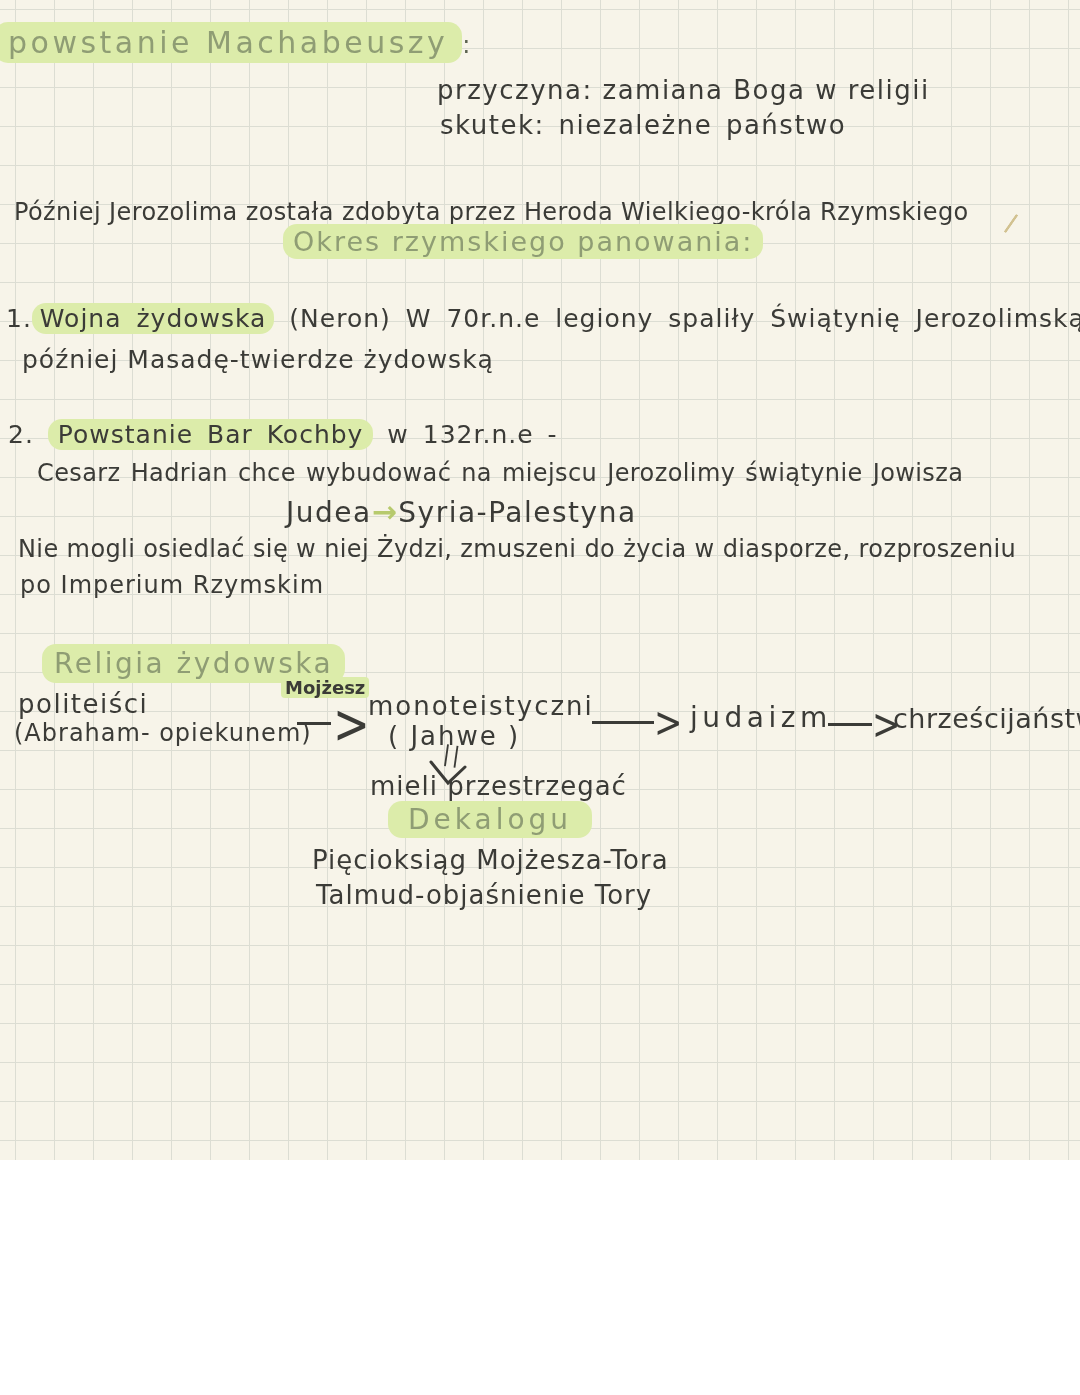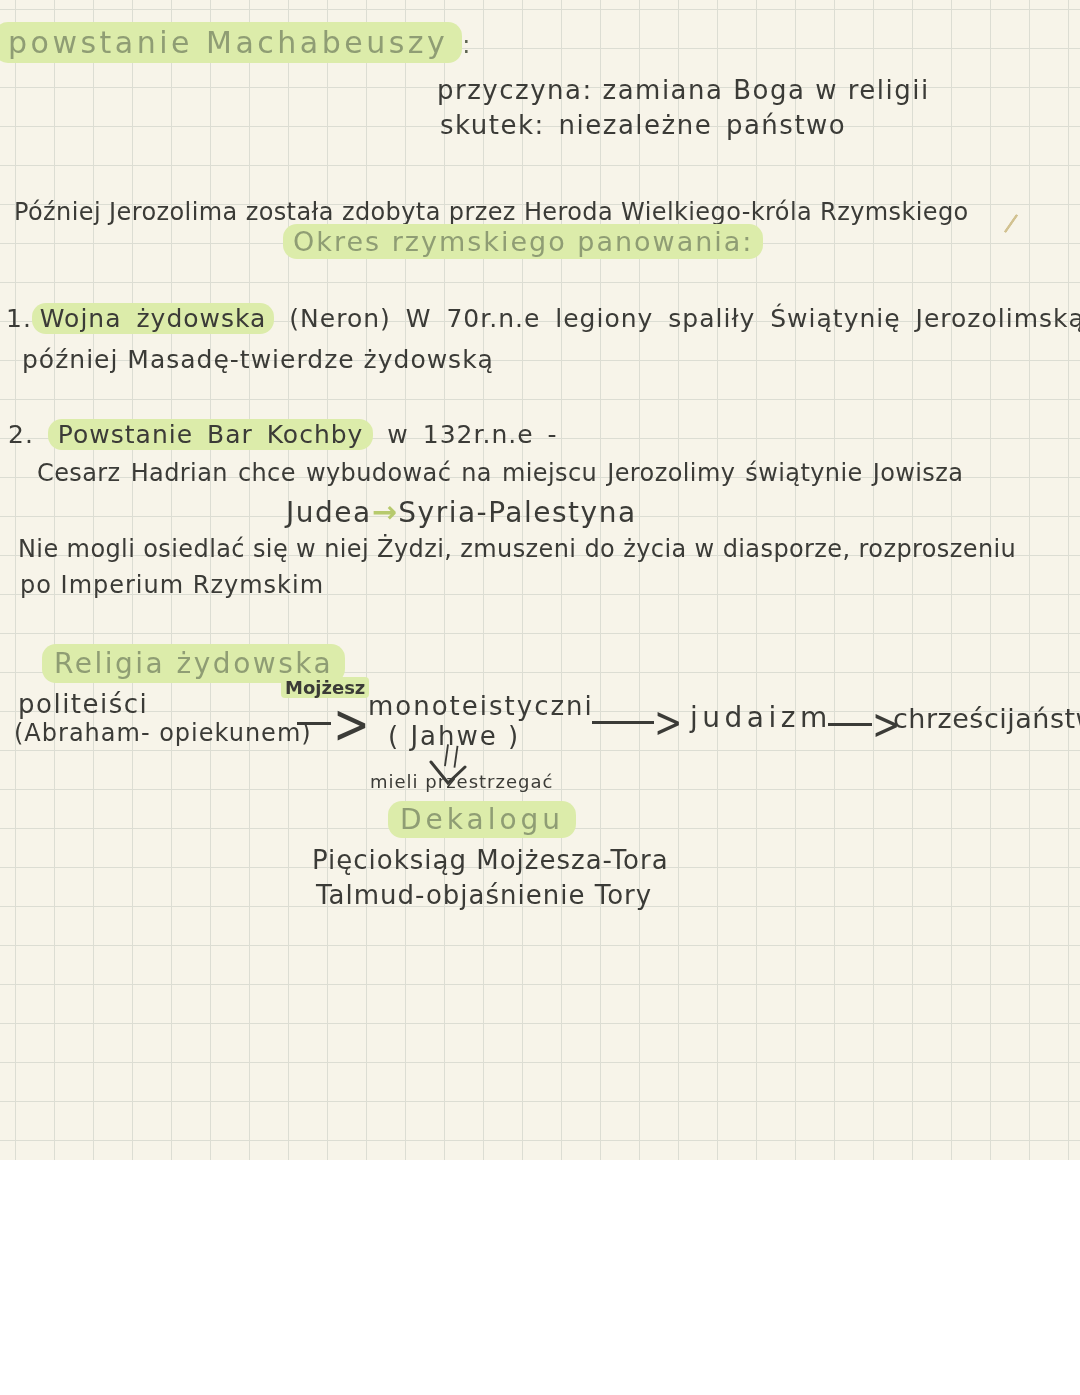--- a/index.html
+++ b/index.html
@@ -133,23 +133,23 @@
   </div>
 
   <div class="line" style="left:893px; top:703px; font-size:27px; letter-spacing:0.5px;">chrześcijaństwo</div>
 
   <div class="line" style="left:443px; top:742px; font-size:22px; letter-spacing:2px; transform:rotate(8deg);">||</div>
 
   <svg width="40" height="26" viewBox="0 0 40 26" style="position:absolute; left:428px; top:760px;">
     <path d="M3 2 L20 23 L37 7" stroke="#3b3b37" stroke-width="3" fill="none" stroke-linecap="round"></path>
   </svg>
 
-  <div class="line" style="left:370px; top:772px; font-size:18px; letter-spacing:1px;">mieli przestrzegać</div>
+  <div class="line" style="left:370px; top:772px; font-size:26px; letter-spacing:1px;">mieli przestrzegać</div>
 
   <div class="line" style="left:388px; top:804px; font-size:28px; letter-spacing:4px;">
-    <span class="hl green-text" style="padding:2px 12px;">Dekalogu</span>
+    <span class="hl green-text" style="padding:2px 20px;">Dekalogu</span>
   </div>
 
   <div class="line" style="left:312px; top:846px; font-size:26px; letter-spacing:1px;">Pięcioksiąg Mojżesza-Tora</div>
 
   <div class="line" style="left:316px; top:881px; font-size:26px; letter-spacing:1px;">Talmud-objaśnienie Tory</div>
 
 </div>
 
 </body></html>

